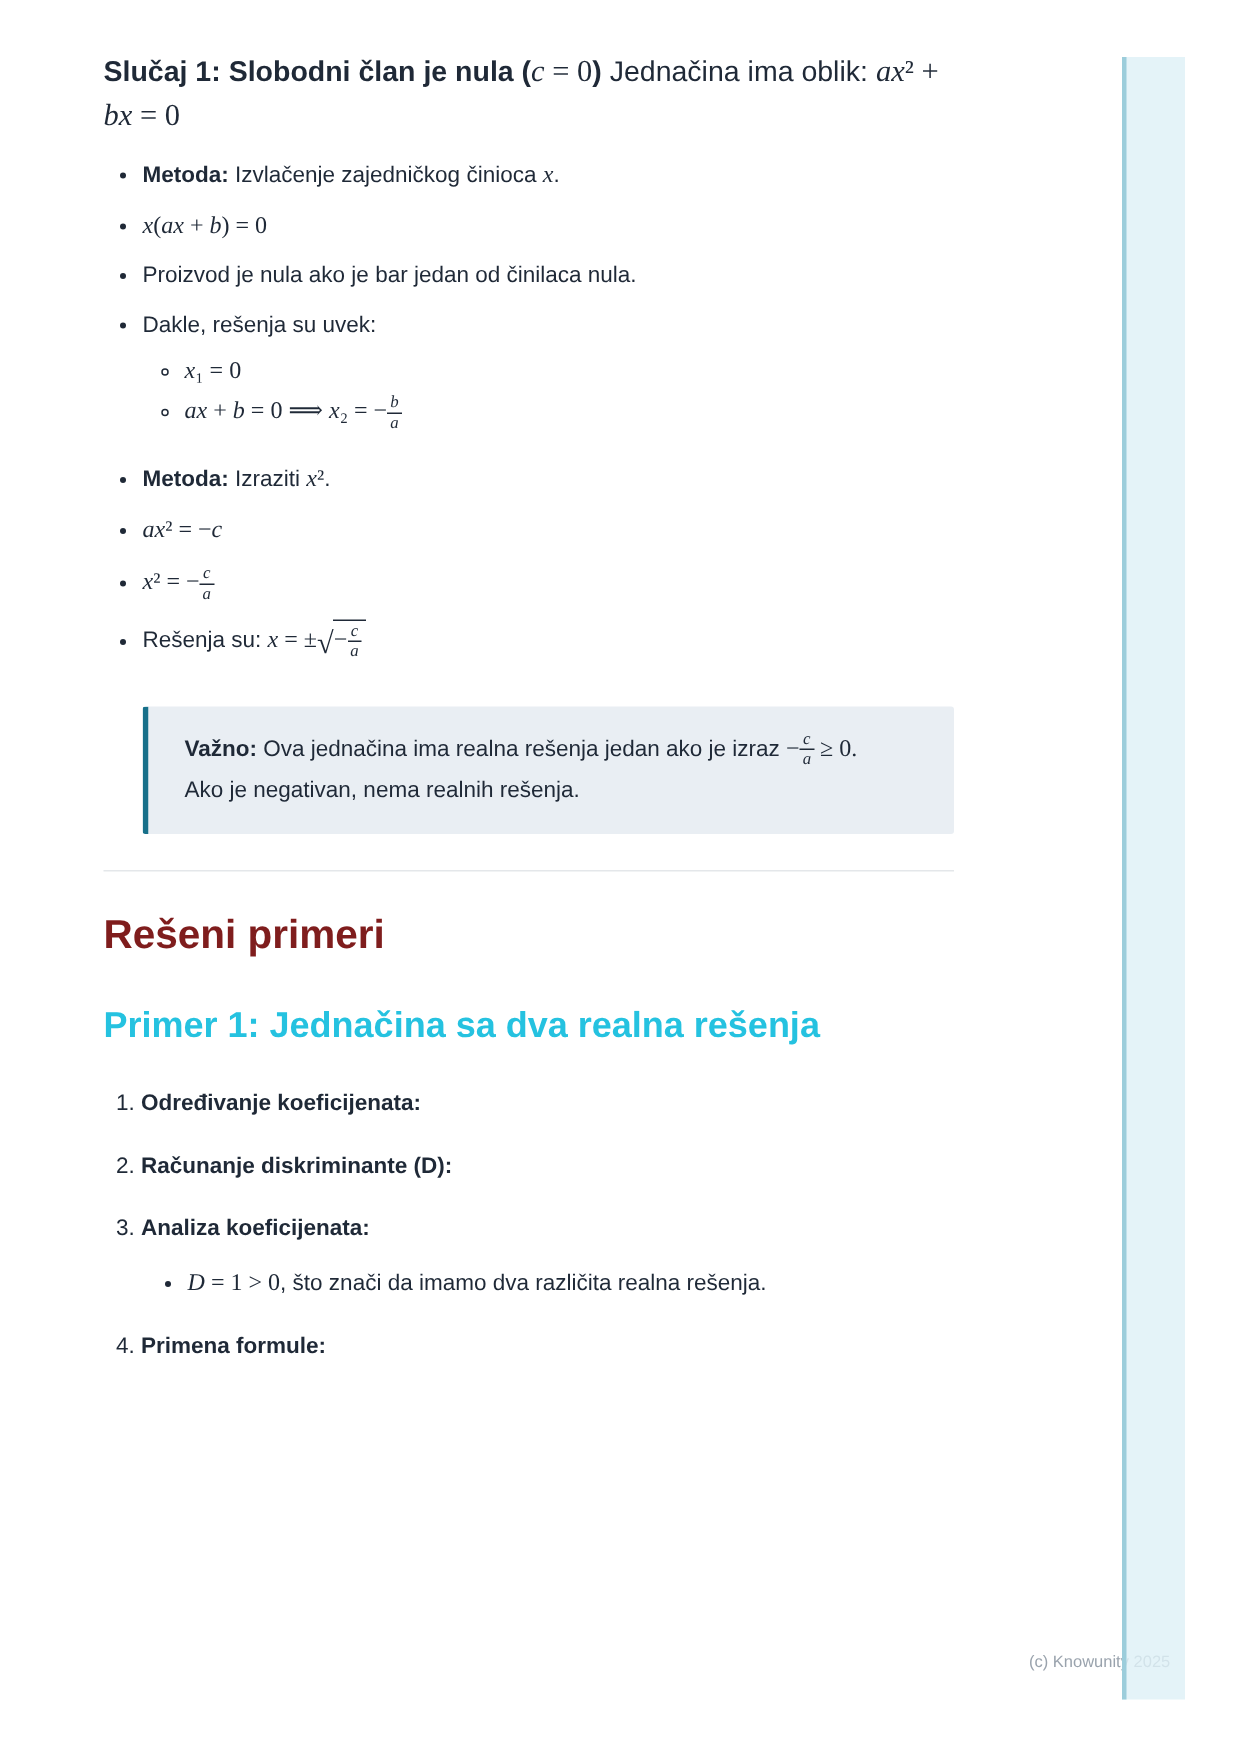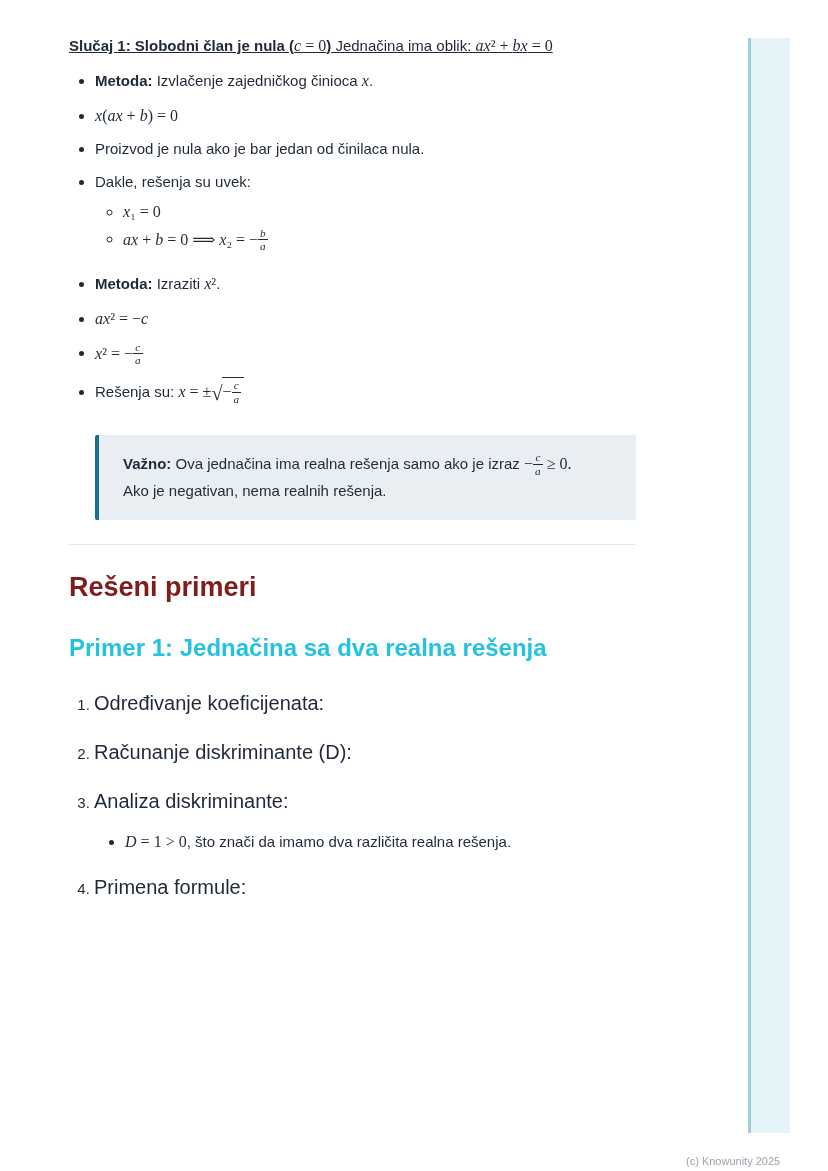--- a/index.html
+++ b/index.html
@@ -12,21 +12,21 @@
     position: relative;
     overflow: hidden;
   }
   .content {
     position: absolute;
     left: 69px; top: 34px;
     width: 567px;
     font-size: 15px;
     line-height: 1.45;
   }
-  .case-heading { margin: 0 0 12px; font-size: 15px; text-decoration: underline; }
+  .case-heading { margin: 0 0 12px; font-size: 19px; }
   .b { font-weight: 700; }
   .math {
     font-family: "Liberation Serif", "DejaVu Serif", serif;
     font-size: 1.07em;
   }
   .math i { font-style: italic; }
 
   ul.bullets { margin: 0 0 20px; padding-left: 26px; list-style: disc; }
   ul.bullets > li { margin: 11px 0; }
   ul.sub { margin: 8px 0 0; padding-left: 28px; list-style: circle; }
@@ -72,27 +72,27 @@
     font-size: 24px;
     line-height: 1.2;
     margin: 31px 0 0;
     font-weight: 700;
   }
   p.intro { margin: 20px 0 0; }
 
   ol.steps { margin: 26px 0 0; padding-left: 25px; }
   ol.steps > li { margin: 0 0 20px; }
   ol.steps > li::marker { font-weight: 400; }
-  .step-title { font-weight: 400; font-size: 20px; }
+  .step-title { font-weight: 700; font-size: 15px; }
   ol.steps ul { margin: 14px 0 0; padding-left: 31px; list-style: disc; }
   ol.steps ul > li { margin: 11px 0; }
 
   .watermark {
     position: absolute;
-    left: 686px; top: 1155px;
+    left: 686px; top: 1102px;
     font-size: 11px;
     color: #9aa3ad;
     white-space: nowrap;
     z-index: 1;
   }
   .edge-bar {
     position: absolute;
     left: 748px; top: 38px;
     width: 42px; height: 1095px;
     background: rgba(222, 240, 247, 0.82);
@@ -121,39 +121,39 @@
 
 
   <ul class="bullets">
     <li><span class="b">Metoda:</span><span> Izraziti </span><span class="math"><i>x</i>²</span><span>.</span></li>
     <li><span class="math"><i>ax</i>² = −<i>c</i></span></li>
     <li><span class="math"><i>x</i>² = −</span><span class="frac"><span class="fnum math"><i>c</i></span><span class="fden math"><i>a</i></span></span></li>
     <li><span>Rešenja su: </span><span class="math"><i>x</i> = ±</span><span class="sqrt"><span class="radical">√</span><span class="sqrt-content"><span class="math">−</span><span class="frac"><span class="fnum math"><i>c</i></span><span class="fden math"><i>a</i></span></span></span></span></li>
   </ul>
 
   <div class="callout">
-    <span class="b">Važno:</span><span> Ova jednačina ima realna rešenja samo ako je izraz </span><span class="math">−</span><span class="frac"><span class="fnum math"><i>c</i></span><span class="fden math"><i>a</i></span></span><span class="math"> ≥ 0.</span><br>
+    <span class="b">Važno:</span><span> Ova jednačina ima realna rešenja jedan ako je izraz </span><span class="math">−</span><span class="frac"><span class="fnum math"><i>c</i></span><span class="fden math"><i>a</i></span></span><span class="math"> ≥ 0.</span><br>
     <span>Ako je negativan, nema realnih rešenja.</span>
   </div>
 
   <hr class="divider">
 
   <h2 class="sec">Rešeni primeri</h2>
   <h3 class="sec">Primer 1: Jednačina sa dva realna rešenja</h3>
 
 
   <ol class="steps">
     <li>
       <span class="step-title">Određivanje koeficijenata:</span>
     </li>
     <li>
       <span class="step-title">Računanje diskriminante (D):</span>
     </li>
     <li>
-      <span class="step-title">Analiza diskriminante:</span>
+      <span class="step-title">Analiza koeficijenata:</span>
       <ul>
         <li><span class="math"><i>D</i> = 1 &gt; 0</span><span>, što znači da imamo dva različita realna rešenja.</span></li>
       </ul>
     </li>
     <li>
       <span class="step-title">Primena formule:</span>
     </li>
   </ol>
 
 </div>

